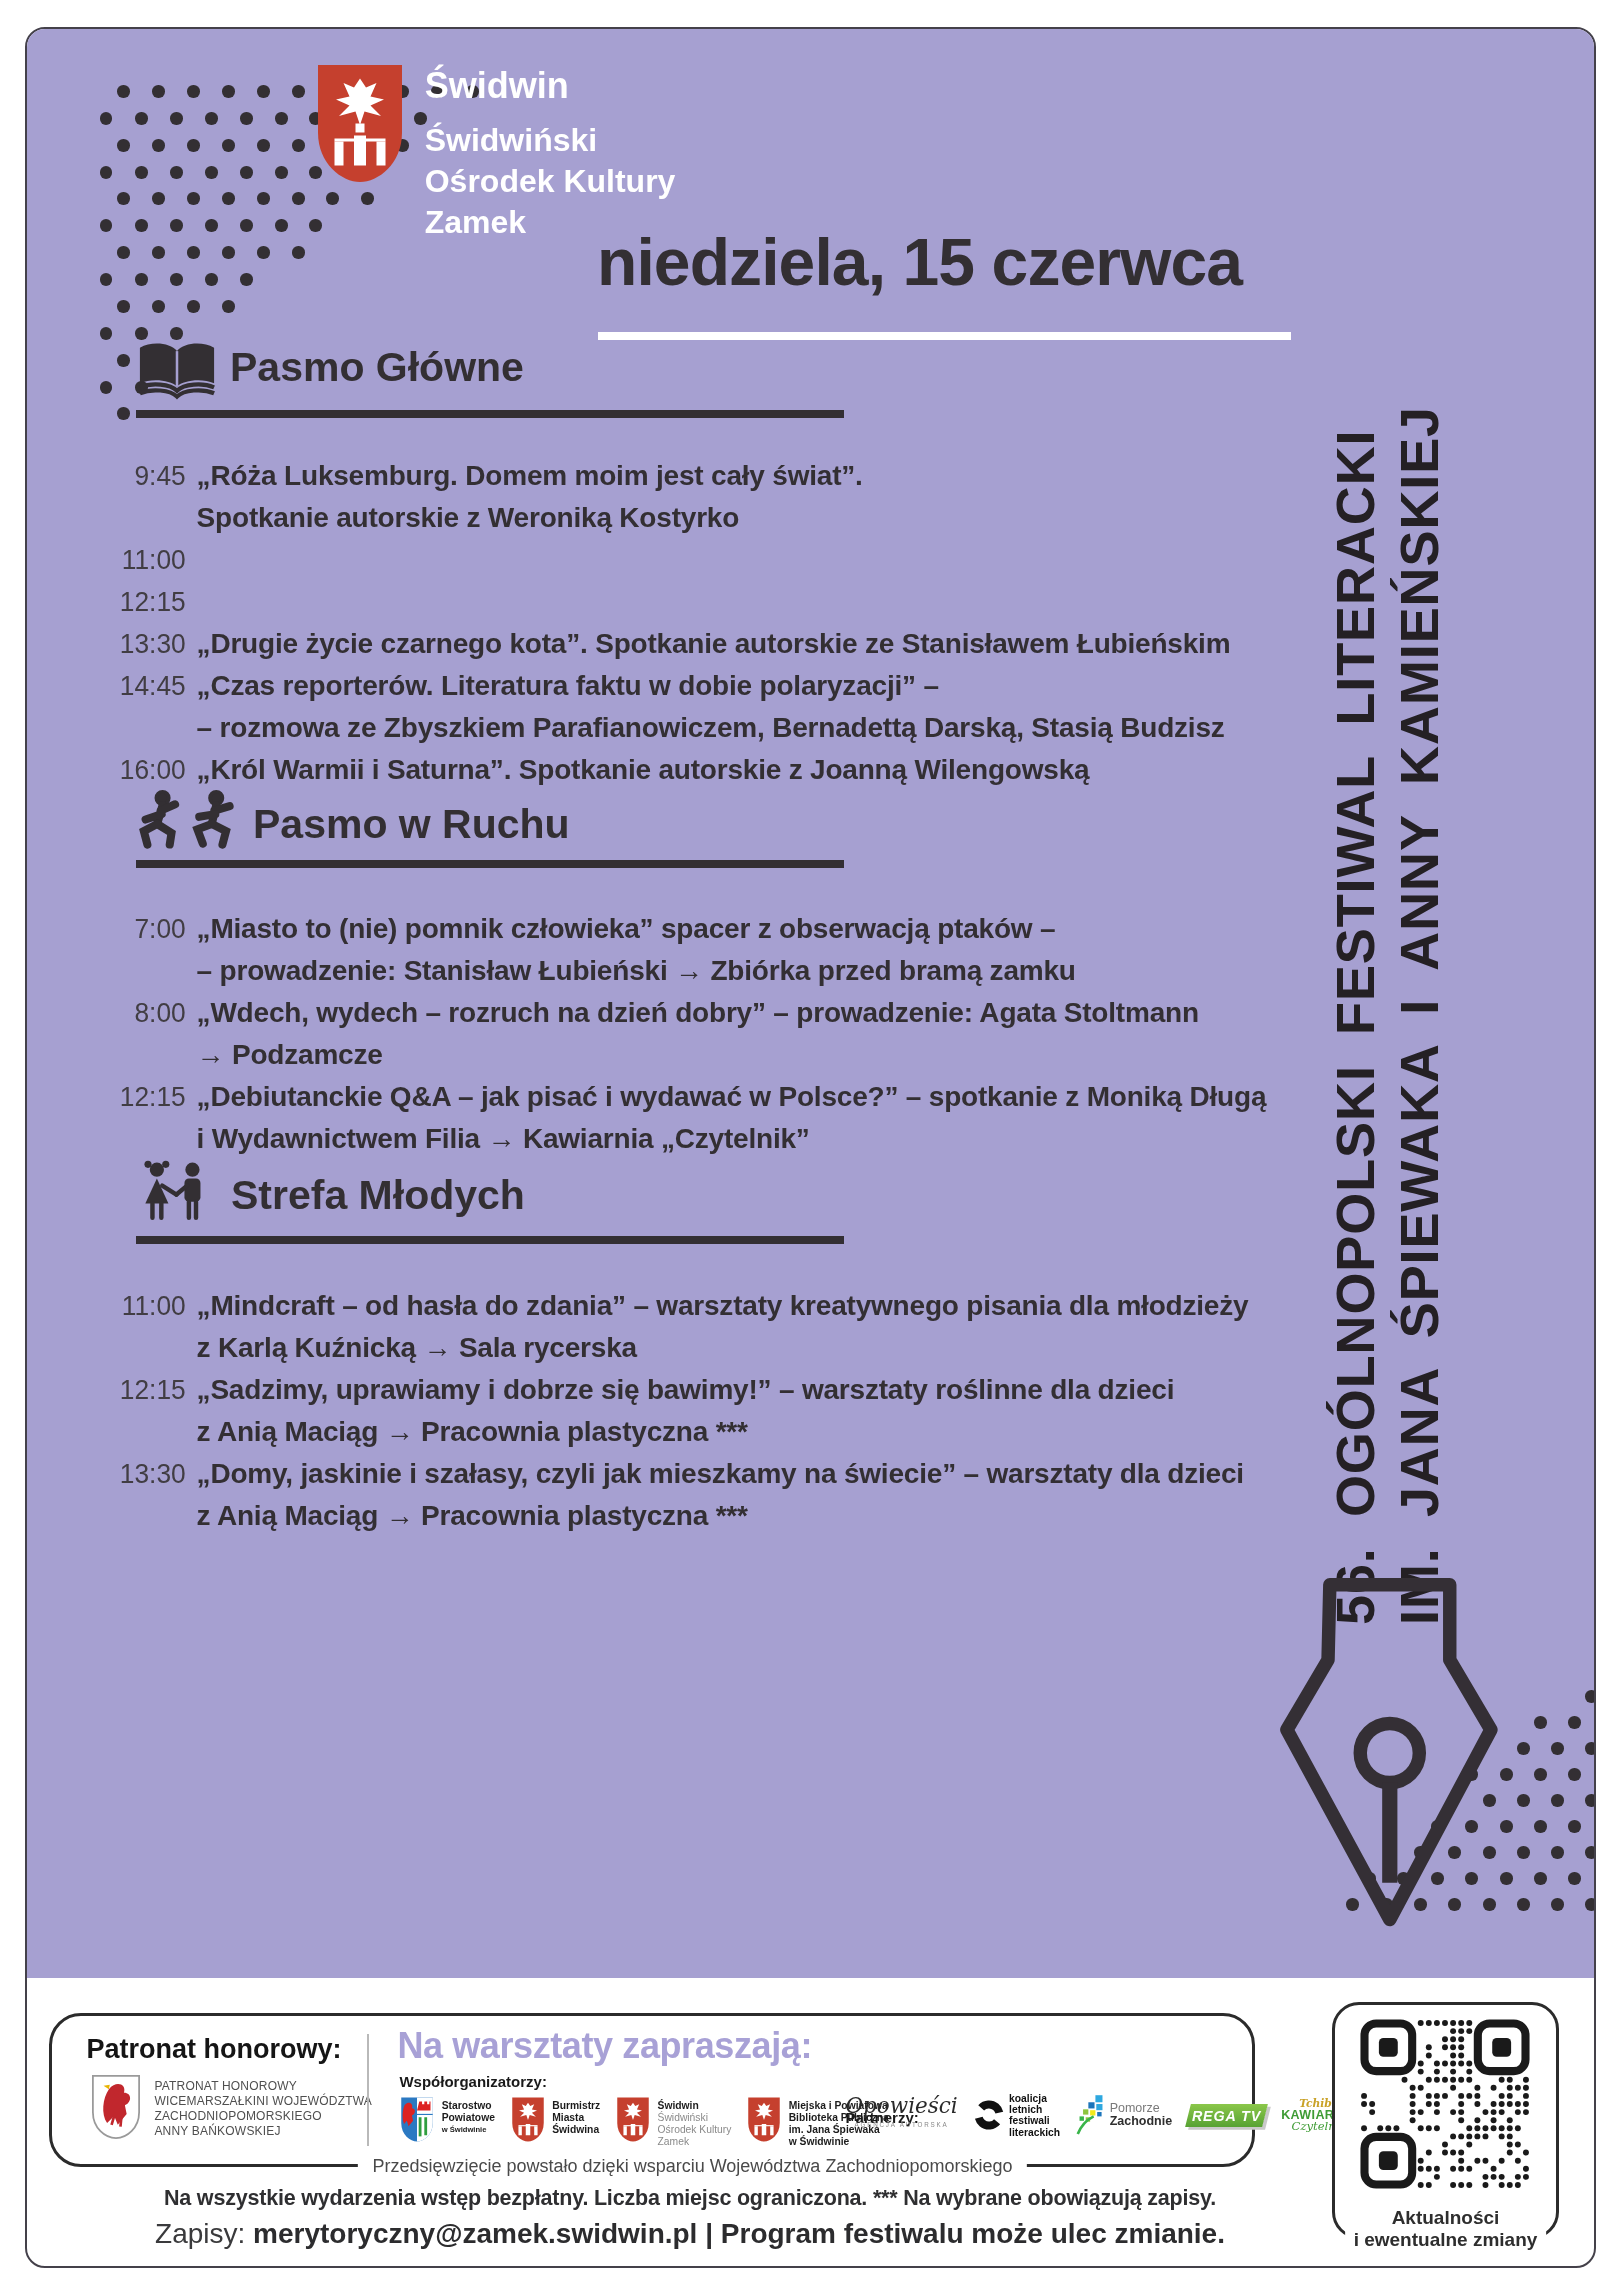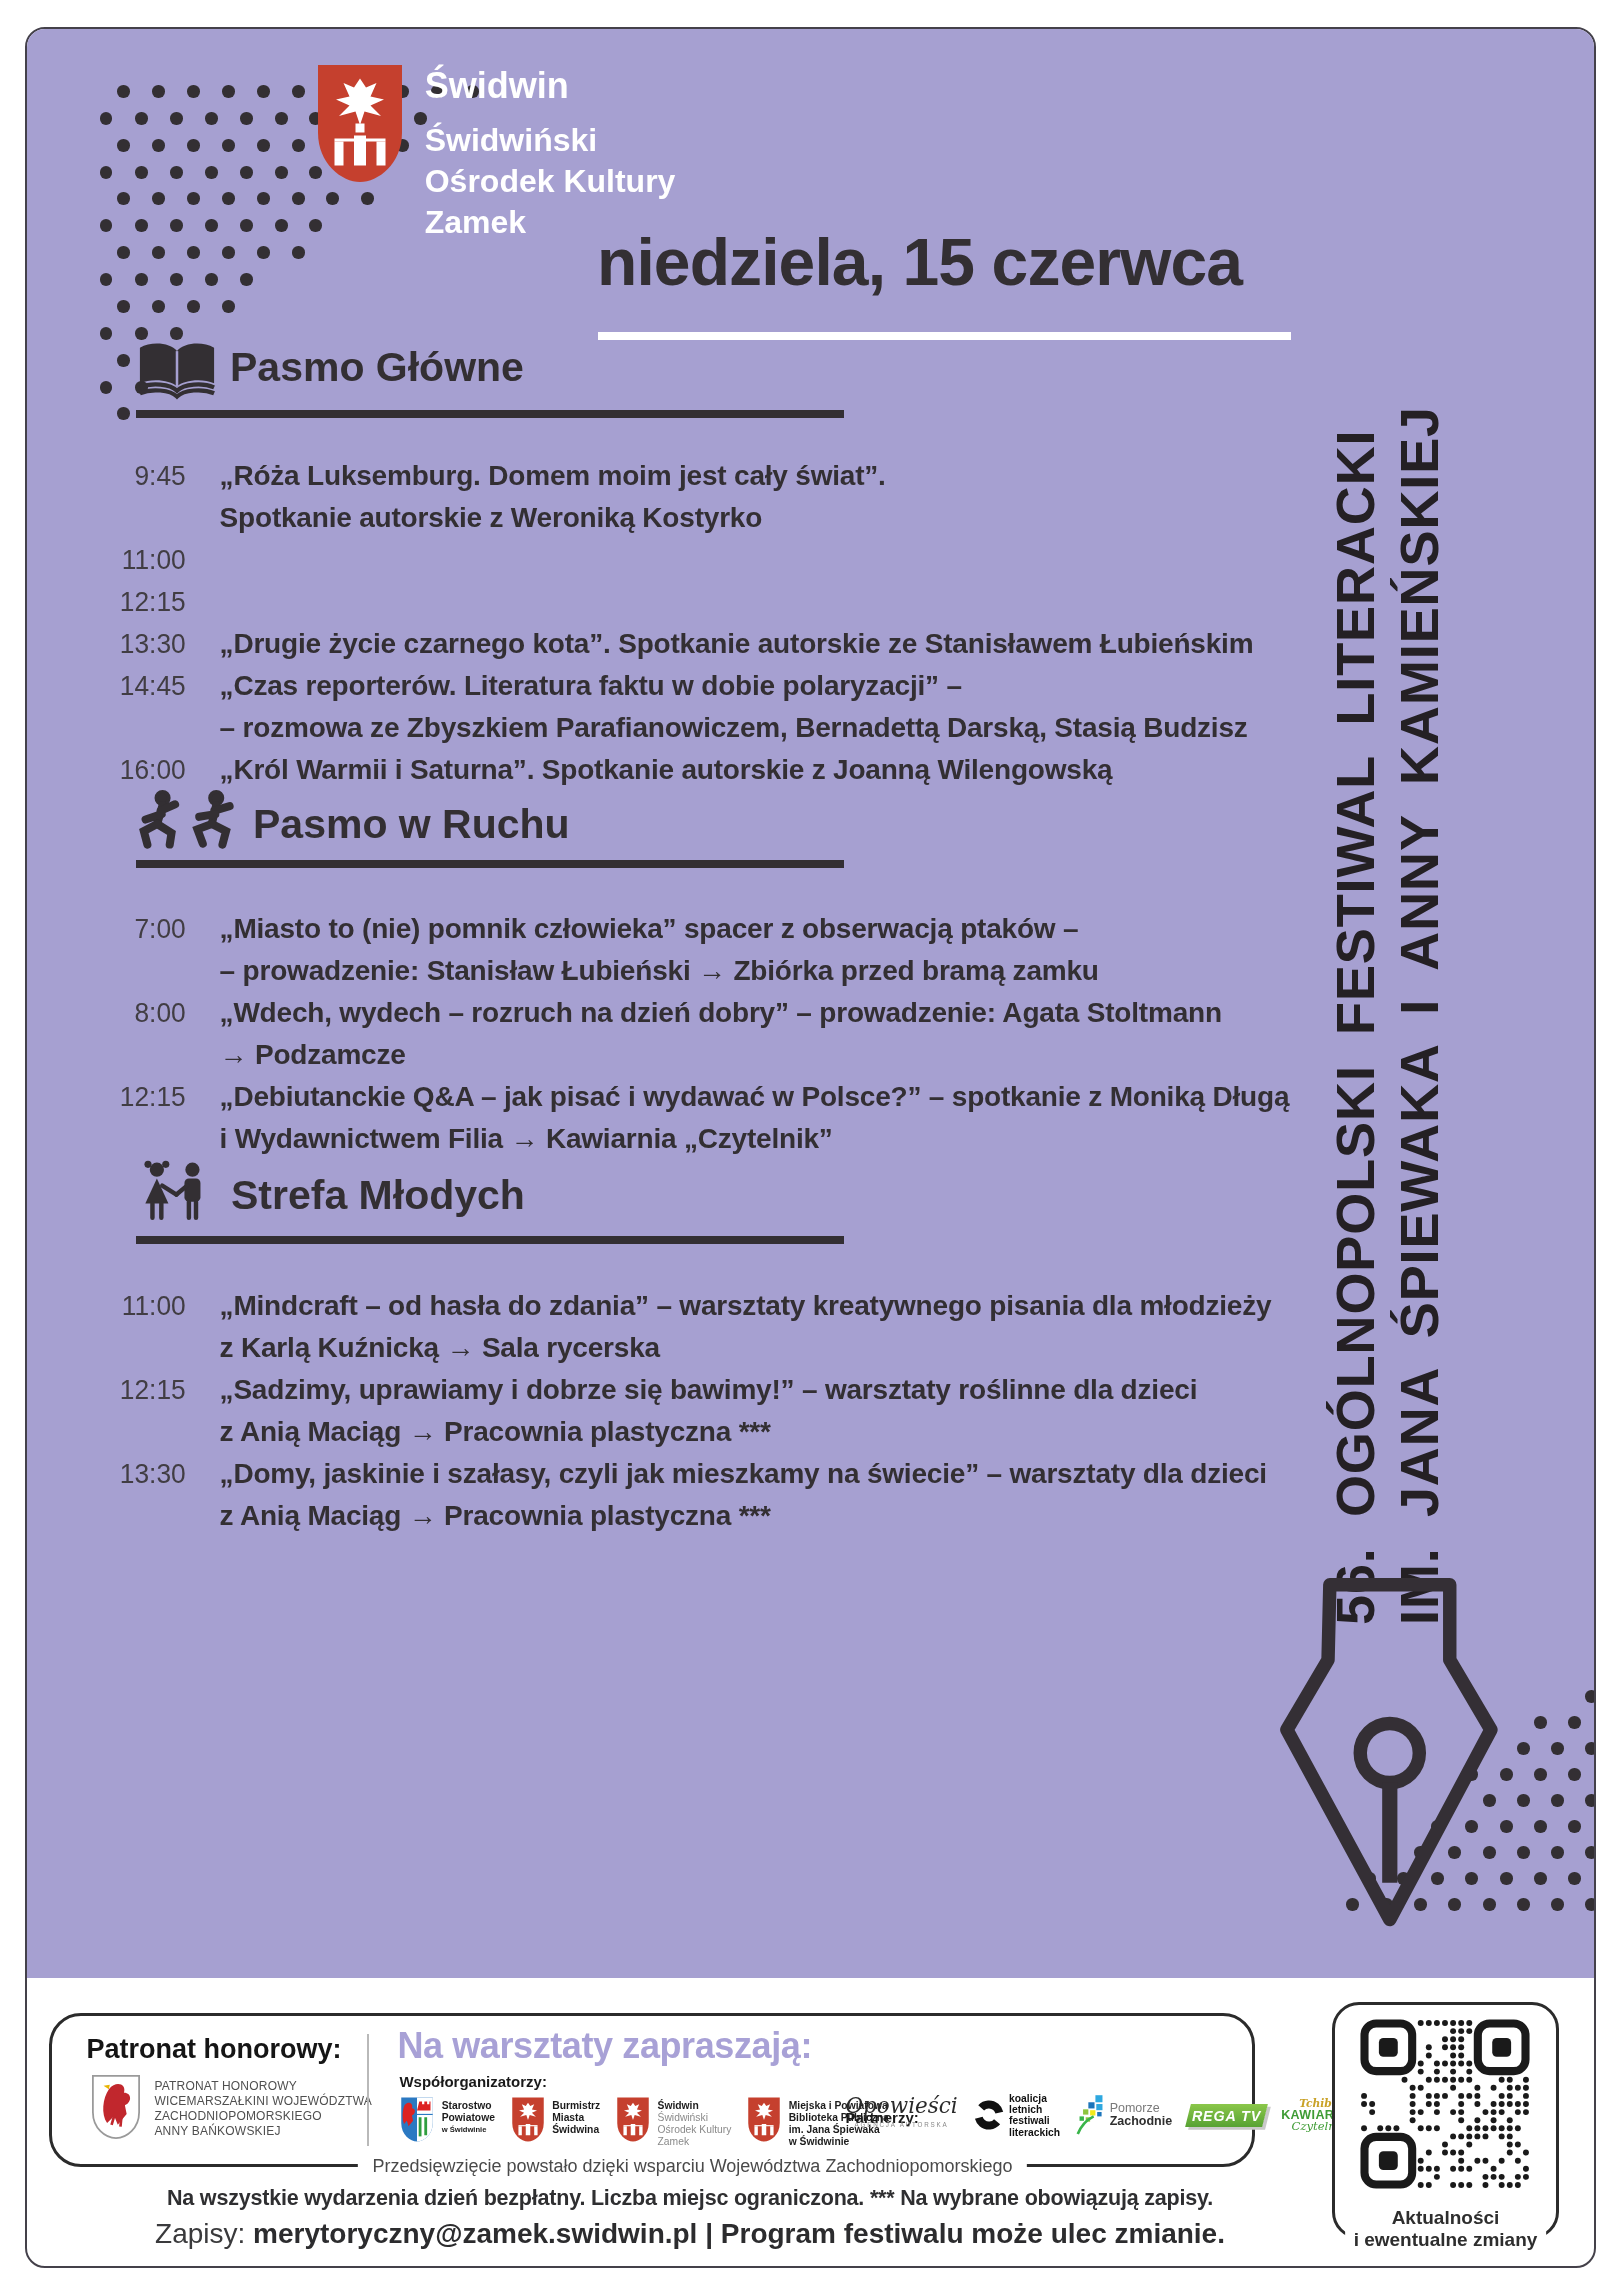--- a/index.html
+++ b/index.html
@@ -25,21 +25,21 @@
   .brand-city{font-size:36px;font-weight:700;margin-bottom:12.5px;}
   .brand-line{font-size:32px;font-weight:700;line-height:41px;}
   
   .day-title{position:absolute;left:570px;top:195px;font-size:66px;font-weight:700;letter-spacing:-0.9px;color:#332f33;white-space:nowrap;}
   .day-underline{position:absolute;left:571px;top:303px;width:693px;height:8px;background:#ffffff;}
   
   .sec-icon{position:absolute;}
   .sec-title{position:absolute;font-size:41px;font-weight:700;color:#332f33;white-space:nowrap;}
   .sec-rule{position:absolute;left:109px;width:708px;height:8px;background:#332f33;}
   .rows{position:absolute;left:24px;}
-  .row{display:flex;height:42px;line-height:42px;font-size:28px;white-space:nowrap;gap:23px;}
+  .row{display:flex;height:42px;line-height:42px;font-size:28px;white-space:nowrap;}
   .time{flex:none;width:134px;text-align:right;padding-right:11.6px;font-weight:400;color:#413d43;transform:scaleX(.94);transform-origin:right;}
   .txt{font-weight:700;color:#332f33;letter-spacing:-0.2px;}
   
   .vtitle{
     position:absolute;left:1296px;top:1596px;transform:rotate(-90deg);
     transform-origin:left top;white-space:nowrap;
   }
   .vtitle div{font-size:54px;font-weight:700;line-height:64px;letter-spacing:0.9px;word-spacing:14.3px;color:#242024;}
   .pen-nib{position:absolute;left:1249px;top:1545px;}
   
@@ -670,21 +670,21 @@
         <rect x="147" y="21" width="21" height="21" rx="5" fill="#1a1a1a"></rect>
         <rect x="5" y="131" width="53" height="53" rx="13" fill="none" stroke="#1a1a1a" stroke-width="9"></rect>
         <rect x="21" y="147" width="21" height="21" rx="5" fill="#1a1a1a"></rect>
       </svg>
     <div class="qr-caption">
       <div>Aktualności</div>
       <div>i ewentualne zmiany</div>
     </div>
   </div>
 
-  <div class="free-note">Na wszystkie wydarzenia dzień bezpłatny. Liczba miejsc ograniczona. *** Na wybrane obowiązują zapisy.</div>
+  <div class="free-note">Na wszystkie wydarzenia wstęp bezpłatny. Liczba miejsc ograniczona. *** Na wybrane obowiązują zapisy.</div>
   <div class="signup">
     <span class="pre">Zapisy:</span>
     <span class="em">merytoryczny@zamek.swidwin.pl</span>
     <span class="sep">|</span>
     <span class="suf">Program festiwalu może ulec zmianie.</span>
   </div>
 </div>
 
 
 </body></html>

